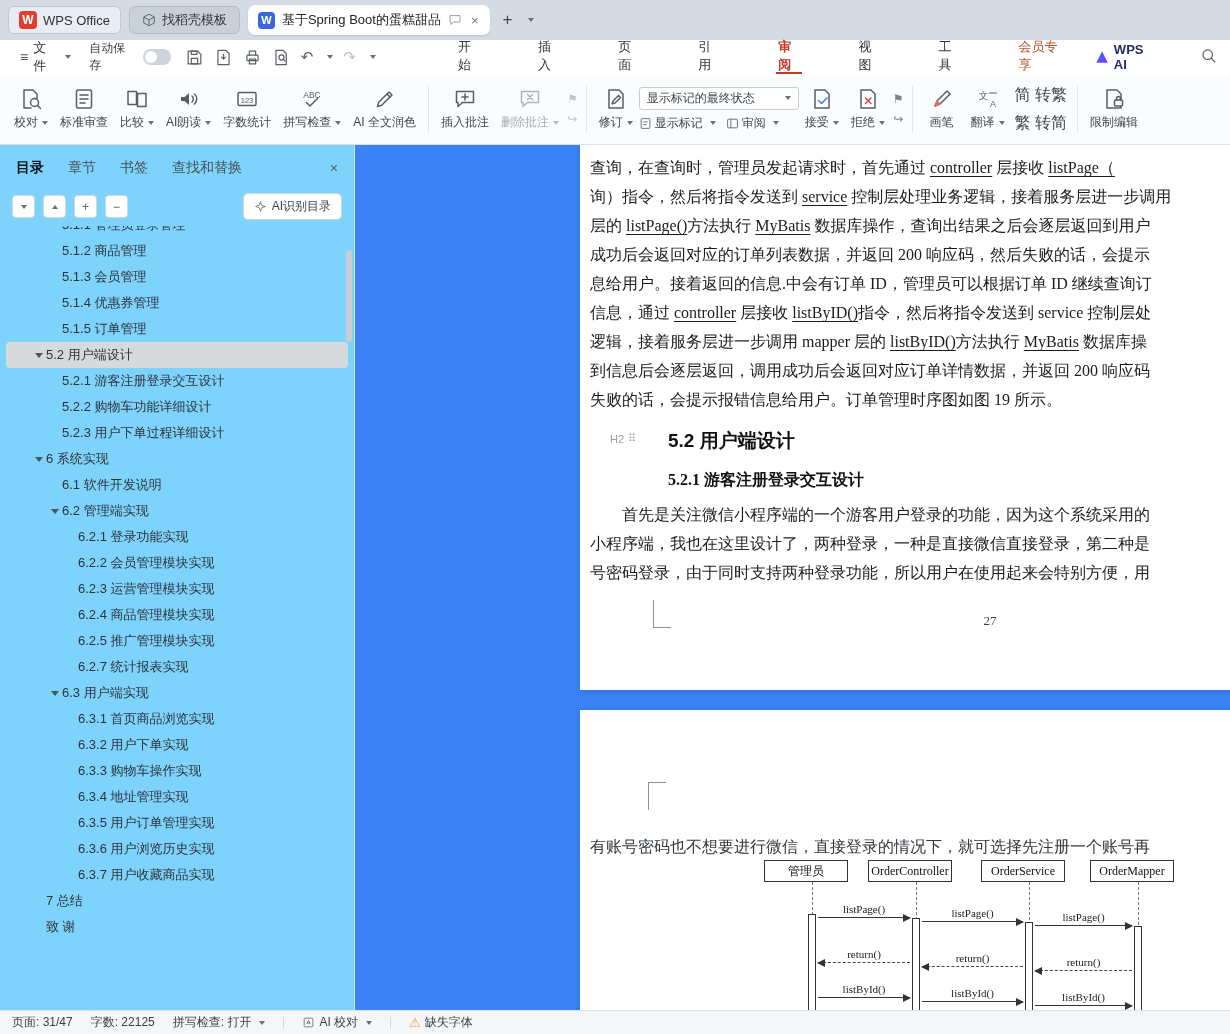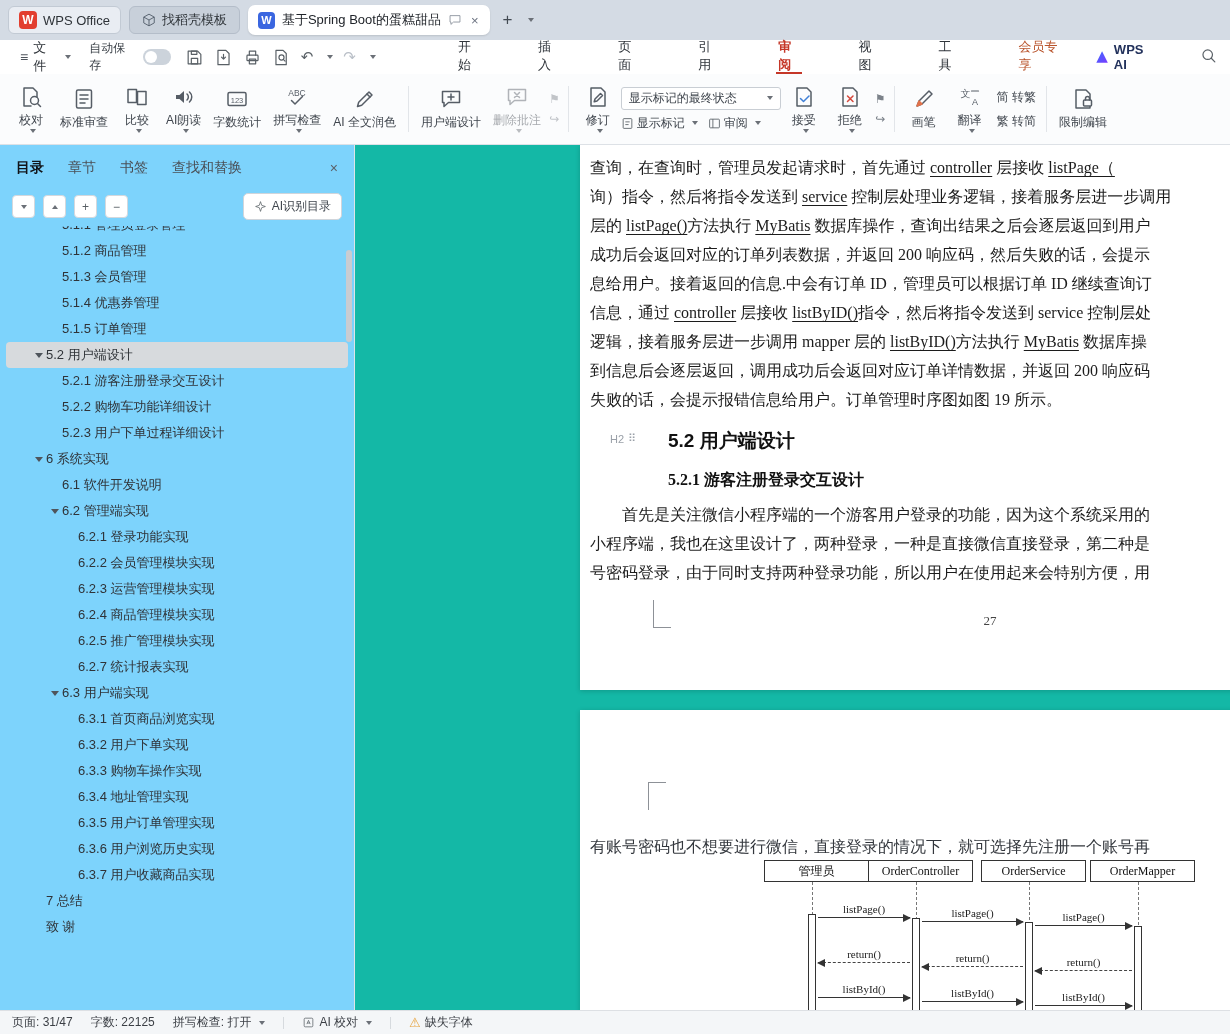--- a/index.html
+++ b/index.html
@@ -34,30 +34,30 @@
   .menus { display:flex; align-items:center; gap:30px; margin-left:56px; height:100%; }
   .menu-item { height:100%; display:flex; align-items:center; color:#30353b; border-bottom:2.5px solid transparent; padding:0 2px;margin-left:24px; }
   .menu-item.active { color:#c53728; border-bottom-color:#c53728; font-weight:bold; }
   .menu-item.vip { color:#b9542c; }
   .wpsai { display:flex; align-items:center; gap:5px; margin-left:30px; font-weight:bold; color:#23325c; }
   .srch { margin-left:42px; }
 
   
   .ribbon { height:71px; background:#fbfcfd; border-bottom:1px solid #dde1e6; display:flex; align-items:center; padding:0 8px; flex:none; }
   .rbtn { display:flex; flex-direction:column; align-items:center; justify-content:center; gap:3px; padding:4px 6px; min-width:46px; background:none; border:none; border-radius:4px; }
-  .rlab { font-size:12px; color:#3f454d; display:flex; align-items:center; white-space:nowrap;flex-direction:column; }
+  .rlab { font-size:12px; color:#3f454d; display:flex; align-items:center; white-space:nowrap; }
   .rbtn.dis, .flagbtn.dis { opacity:.45; }
   .ic { width:24px; height:24px; stroke:#565d66; fill:none; stroke-width:1.5; stroke-linecap:round; stroke-linejoin:round; }
   .rdiv { width:1px; height:46px; background:#e2e5e9; margin:0 6px; flex:none; }
   .rcol { display:flex; flex-direction:column; justify-content:center; gap:5px; }
   .combo { display:flex; align-items:center; justify-content:space-between; width:160px; height:23px; border:1px solid #c9ced4; border-radius:3px; background:#fff; font-size:12px; color:#3f454d; padding:0 7px; }
   .minirow { display:flex; gap:10px; }
   .mini { display:flex; align-items:center; gap:3px; font-size:12px; color:#3f454d; white-space:nowrap; }
   .tiny-ic { width:13px; height:13px; stroke:#596066; fill:none; stroke-width:1.6; }
-  .minibtn { background:none; border:none; font-size:12px; color:#3f454d; white-space:nowrap; text-align:left; padding:1px 4px; }
+  .minibtn { background:none; border:none; font-size:16px; color:#3f454d; white-space:nowrap; text-align:left; padding:1px 4px; }
   .flagcol { display:flex; flex-direction:column; gap:8px; margin:0 2px; }
   .flagbtn { background:none; border:none; font-size:12px; color:#7c828a; line-height:1; }
 
   
   .content { flex:1; display:flex; min-height:0; }
 
   
   .sidebar { width:355px; background:#7dd3fc; border-right:1px solid #e0e3e7; display:flex; flex-direction:column; position:relative; flex:none; }
   .sb-tabs { display:flex; align-items:center; gap:24px; padding:14px 16px 8px 16px; font-size:14px; color:#4a4f56; }
   .sb-tab.active { color:#111418; font-weight:bold; }
@@ -69,40 +69,40 @@
   .toc-list { flex:1; overflow:hidden; margin-top:2px; padding-bottom:6px; margin-top:-2px; }
   .toc-inner { margin-top:-14px; }
   .toc-row { display:flex; align-items:center; height:26px; font-size:13px; color:#2f3338; margin:0 6px; border-radius:4px; white-space:nowrap; }
   .toc-row.sel { background:#d7dadd; }
   .toc-caret { width:14px; flex:none; display:flex; align-items:center; justify-content:center; }
   .toc-caret .tri { width:0; height:0; border-left:4px solid transparent; border-right:4px solid transparent; border-top:5px solid #4f555c; }
   .lv1 { padding-left:26px; } .lv2 { padding-left:42px; } .lv3 { padding-left:58px; }
   .sb-scroll { position:absolute; right:2px; top:105px; width:6px; height:92px; background:#c9ccd1; border-radius:3px; }
 
   
-  .docarea { flex:1; position:relative; overflow:hidden; background:#14b8a6; }
+  .docarea { flex:1; position:relative; overflow:hidden; background:#3b82f6; }
   .page { position:absolute; left:225px; width:820px; background:#fff; box-shadow:0 1px 5px rgba(0,0,0,.18); }
   .page1 { top:0; height:545px; }
   .page2 { top:565px; height:620px; }
   .doc-body { padding:8px 12px 0 10px; font-family:"Liberation Serif","DejaVu Serif",serif; font-size:16px; color:#1c1c1c; }
   .dline { height:29px; line-height:29px; white-space:nowrap; overflow:hidden; }
   .u { text-decoration:underline; text-underline-offset:3px; }
   .h2-row { position:relative; margin-top:10px; height:34px; display:flex; align-items:center; }
   .h2-marker { position:absolute; left:20px; top:8px; font-family:"Liberation Sans",sans-serif; font-size:11px; color:#9aa0a8; display:flex; gap:4px; align-items:center; }
   .dh2 { margin-left:78px; font-family:"Liberation Sans",sans-serif; font-size:19px; font-weight:600; color:#111; }
   .dh3 { margin-left:78px; margin-top:8px; height:28px; line-height:28px; font-size:16px; font-weight:bold; color:#111; }
   .para2 { margin-top:6px; }
   .corner-bl { position:absolute; left:73px; top:455px; width:18px; height:28px; border-left:1px solid #8d9197; border-bottom:1px solid #8d9197; }
   .corner-tl { position:absolute; left:68px; top:72px; width:18px; height:28px; border-left:1px solid #8d9197; border-top:1px solid #8d9197; }
   .pagenum { position:absolute; left:0; top:468px; width:820px; text-align:center; font-family:"Liberation Serif",serif; font-size:13px; color:#444; }
   .p2line { padding:0 0 0 10px; position:absolute; top:122px; left:0; font-family:"Liberation Serif","DejaVu Serif",serif; font-size:16px; height:29px; line-height:29px; white-space:nowrap; }
 
   
   .seq { position:absolute; left:0; top:150px; width:820px; height:175px; font-family:"Liberation Serif","DejaVu Serif",serif; }
-  .actor { position:absolute; top:0; width:105px; height:22px; border:1px solid #333; background:#fff; display:flex; align-items:center; justify-content:center; font-size:12px; color:#111; }
+  .actor { position:absolute; top:0; width:84px; height:22px; border:1px solid #333; background:#fff; display:flex; align-items:center; justify-content:center; font-size:12px; color:#111; }
   .lifeline { position:absolute; top:22px; bottom:0; width:0; border-left:1px dashed #777; }
   .actbar { position:absolute; width:8px; background:#fff; border:1px solid #333; bottom:2px; }
   .msg-label { position:absolute; font-size:11px; color:#222; text-align:center; height:13px; line-height:13px; }
   .msg-line { position:absolute; height:0; border-top:1.2px solid #333; }
   .msg-line.dashed { border-top:1.2px dashed #444; }
   .head-r { position:absolute; right:-1px; top:-4.5px; width:0; height:0; border-left:8px solid #333; border-top:4px solid transparent; border-bottom:4px solid transparent; }
   .head-l { position:absolute; left:-1px; top:-4.5px; width:0; height:0; border-right:8px solid #333; border-top:4px solid transparent; border-bottom:4px solid transparent; }
 
   
   .statusbar { height:24px; background:#f4f6f8; border-top:1px solid #dde0e4; display:flex; align-items:center; gap:18px; padding:0 12px; font-size:12px; color:#3b3f45; flex:none; }
@@ -273,21 +273,21 @@
     </button>
 
     <div class="rdiv"></div>
 
     <button class="rbtn">
       <svg class="ic" viewBox="0 0 24 24">
           <path d="M3.5 4.5h17v11h-11l-4.5 4v-4h-1.5z"></path>
           <path d="M12 7v6M9 10h6"></path>
         </svg>
       <span class="rlab">
-          <span>用户端设计</span>
+          <span>插入批注</span>
         </span>
     </button>
     <button class="rbtn dis">
       <svg class="ic" viewBox="0 0 24 24">
           <path d="M3.5 4.5h17v11h-11l-4.5 4v-4h-1.5z"></path>
           <path d="M9.5 7.5l5 5M14.5 7.5l-5 5"></path>
         </svg>
       <span class="rlab">
           <span>删除批注</span>
           <span class="caret"></span>

